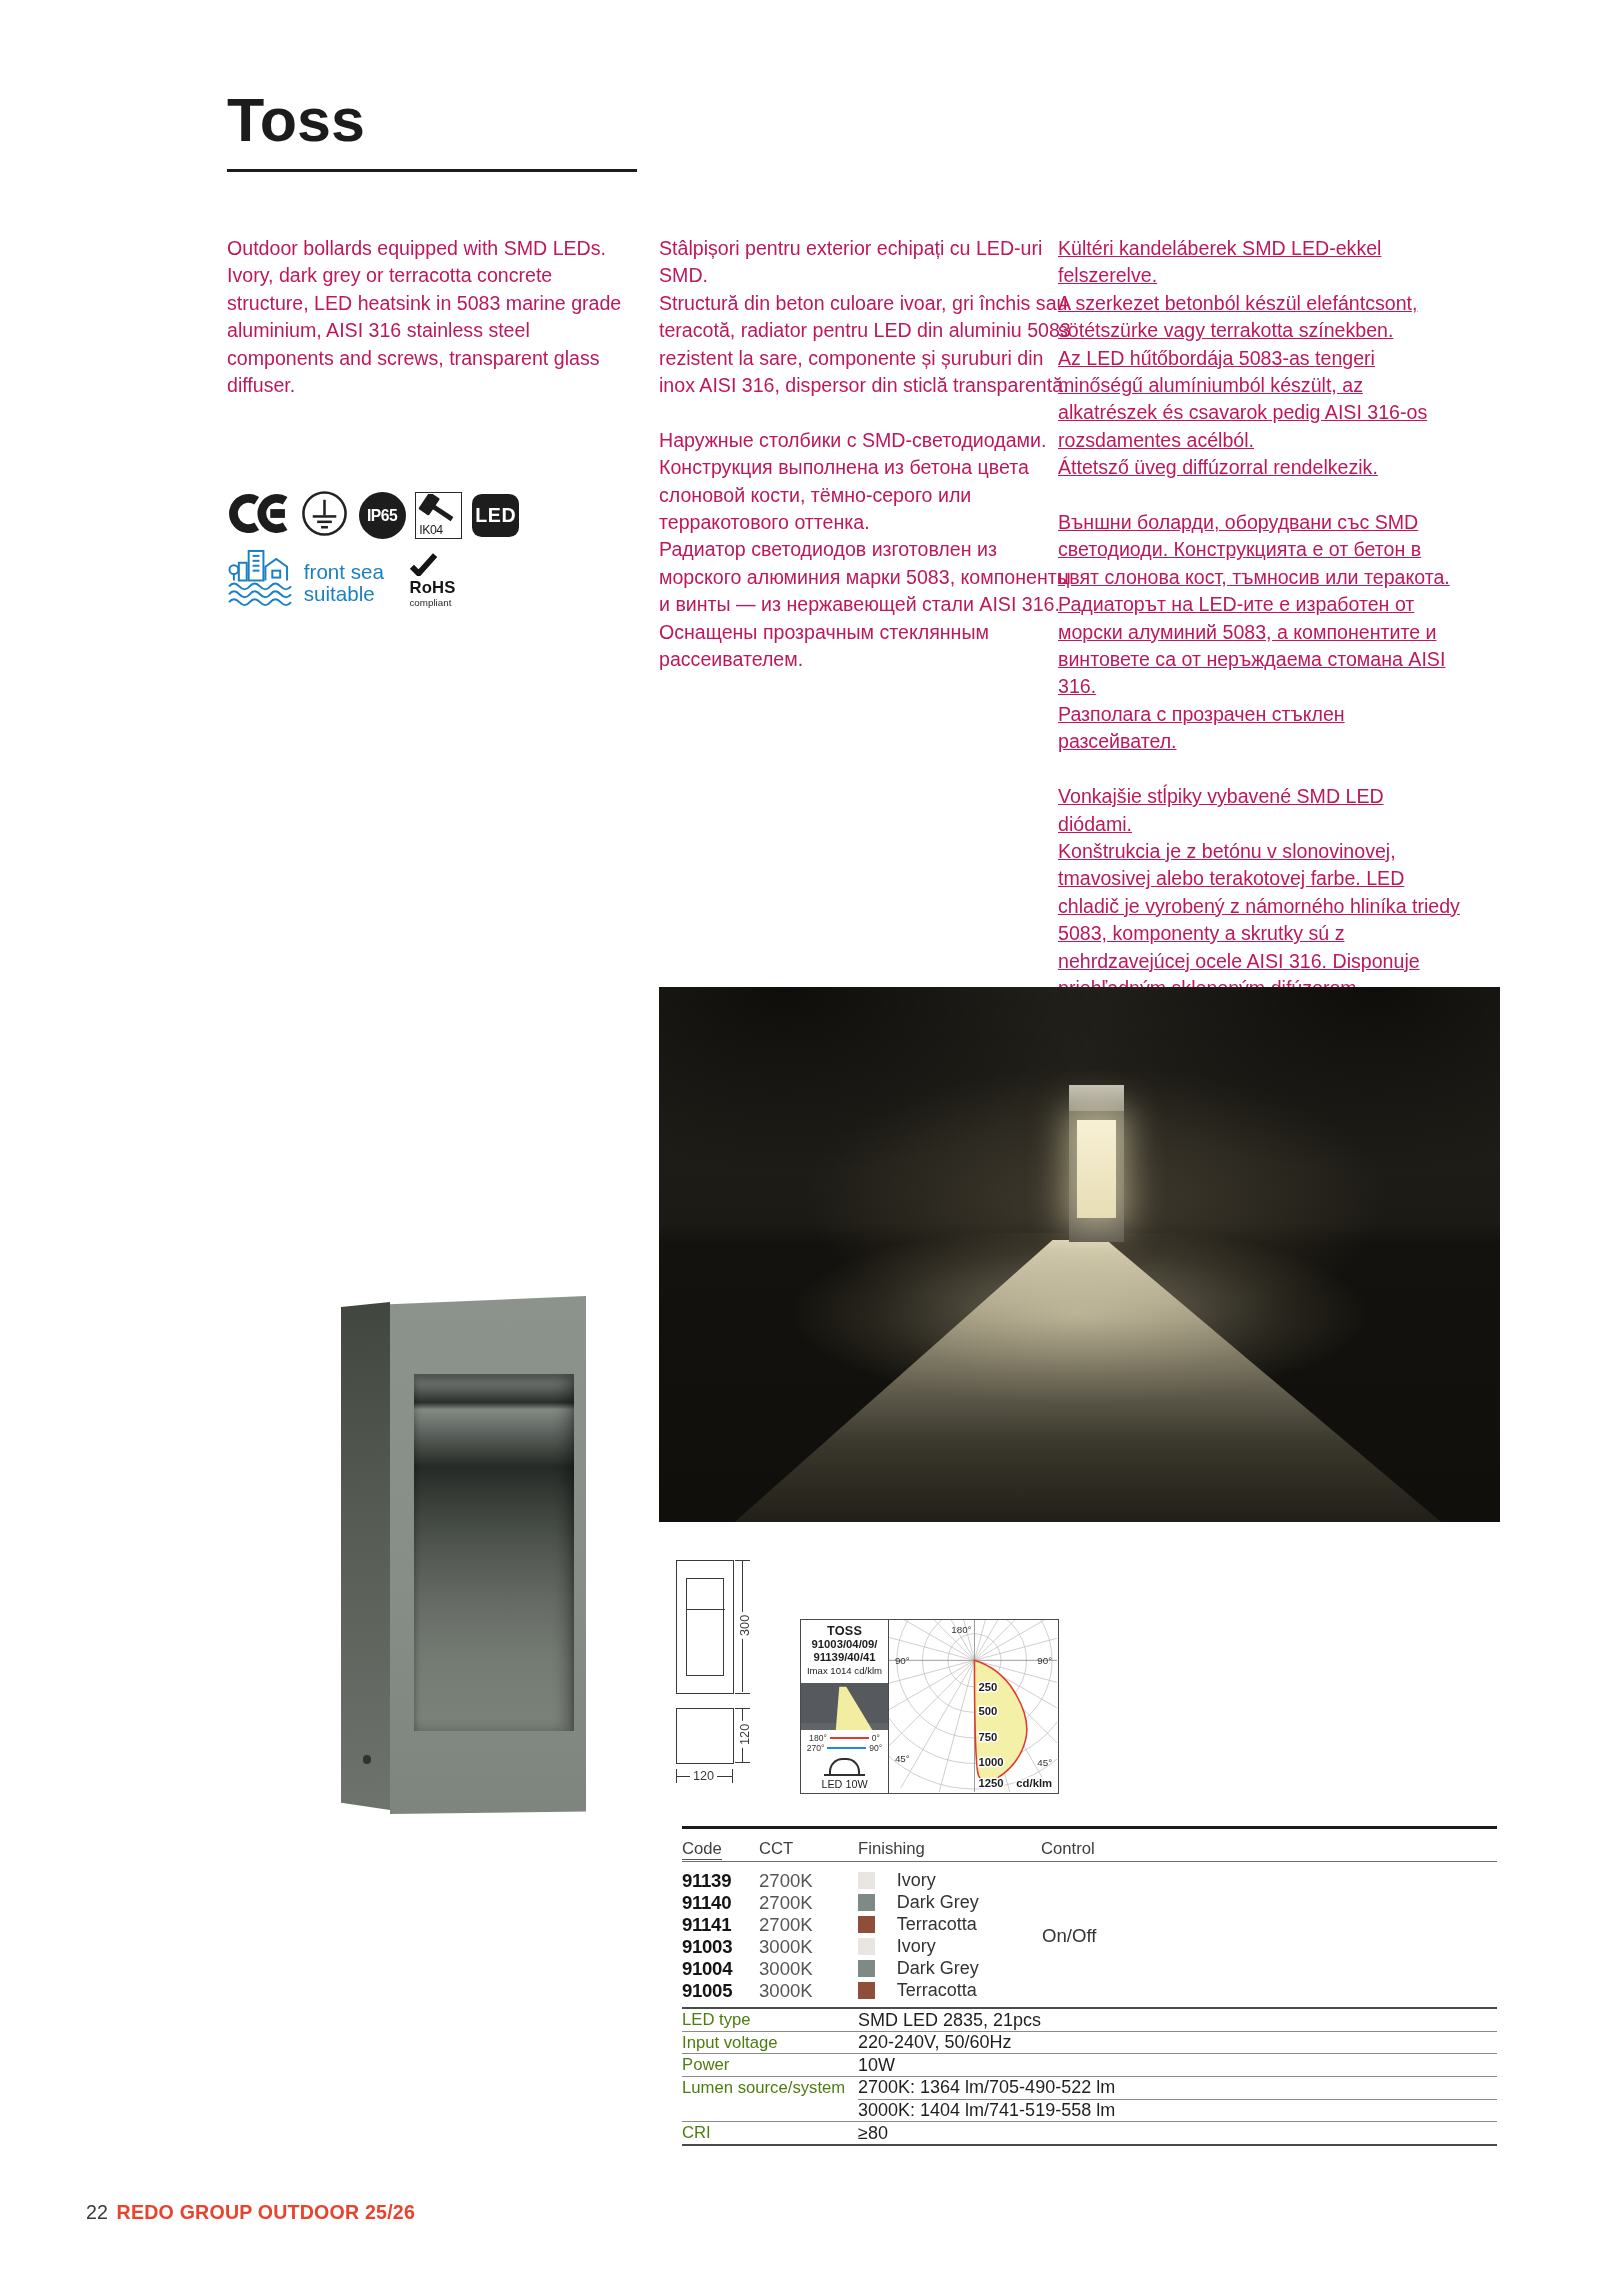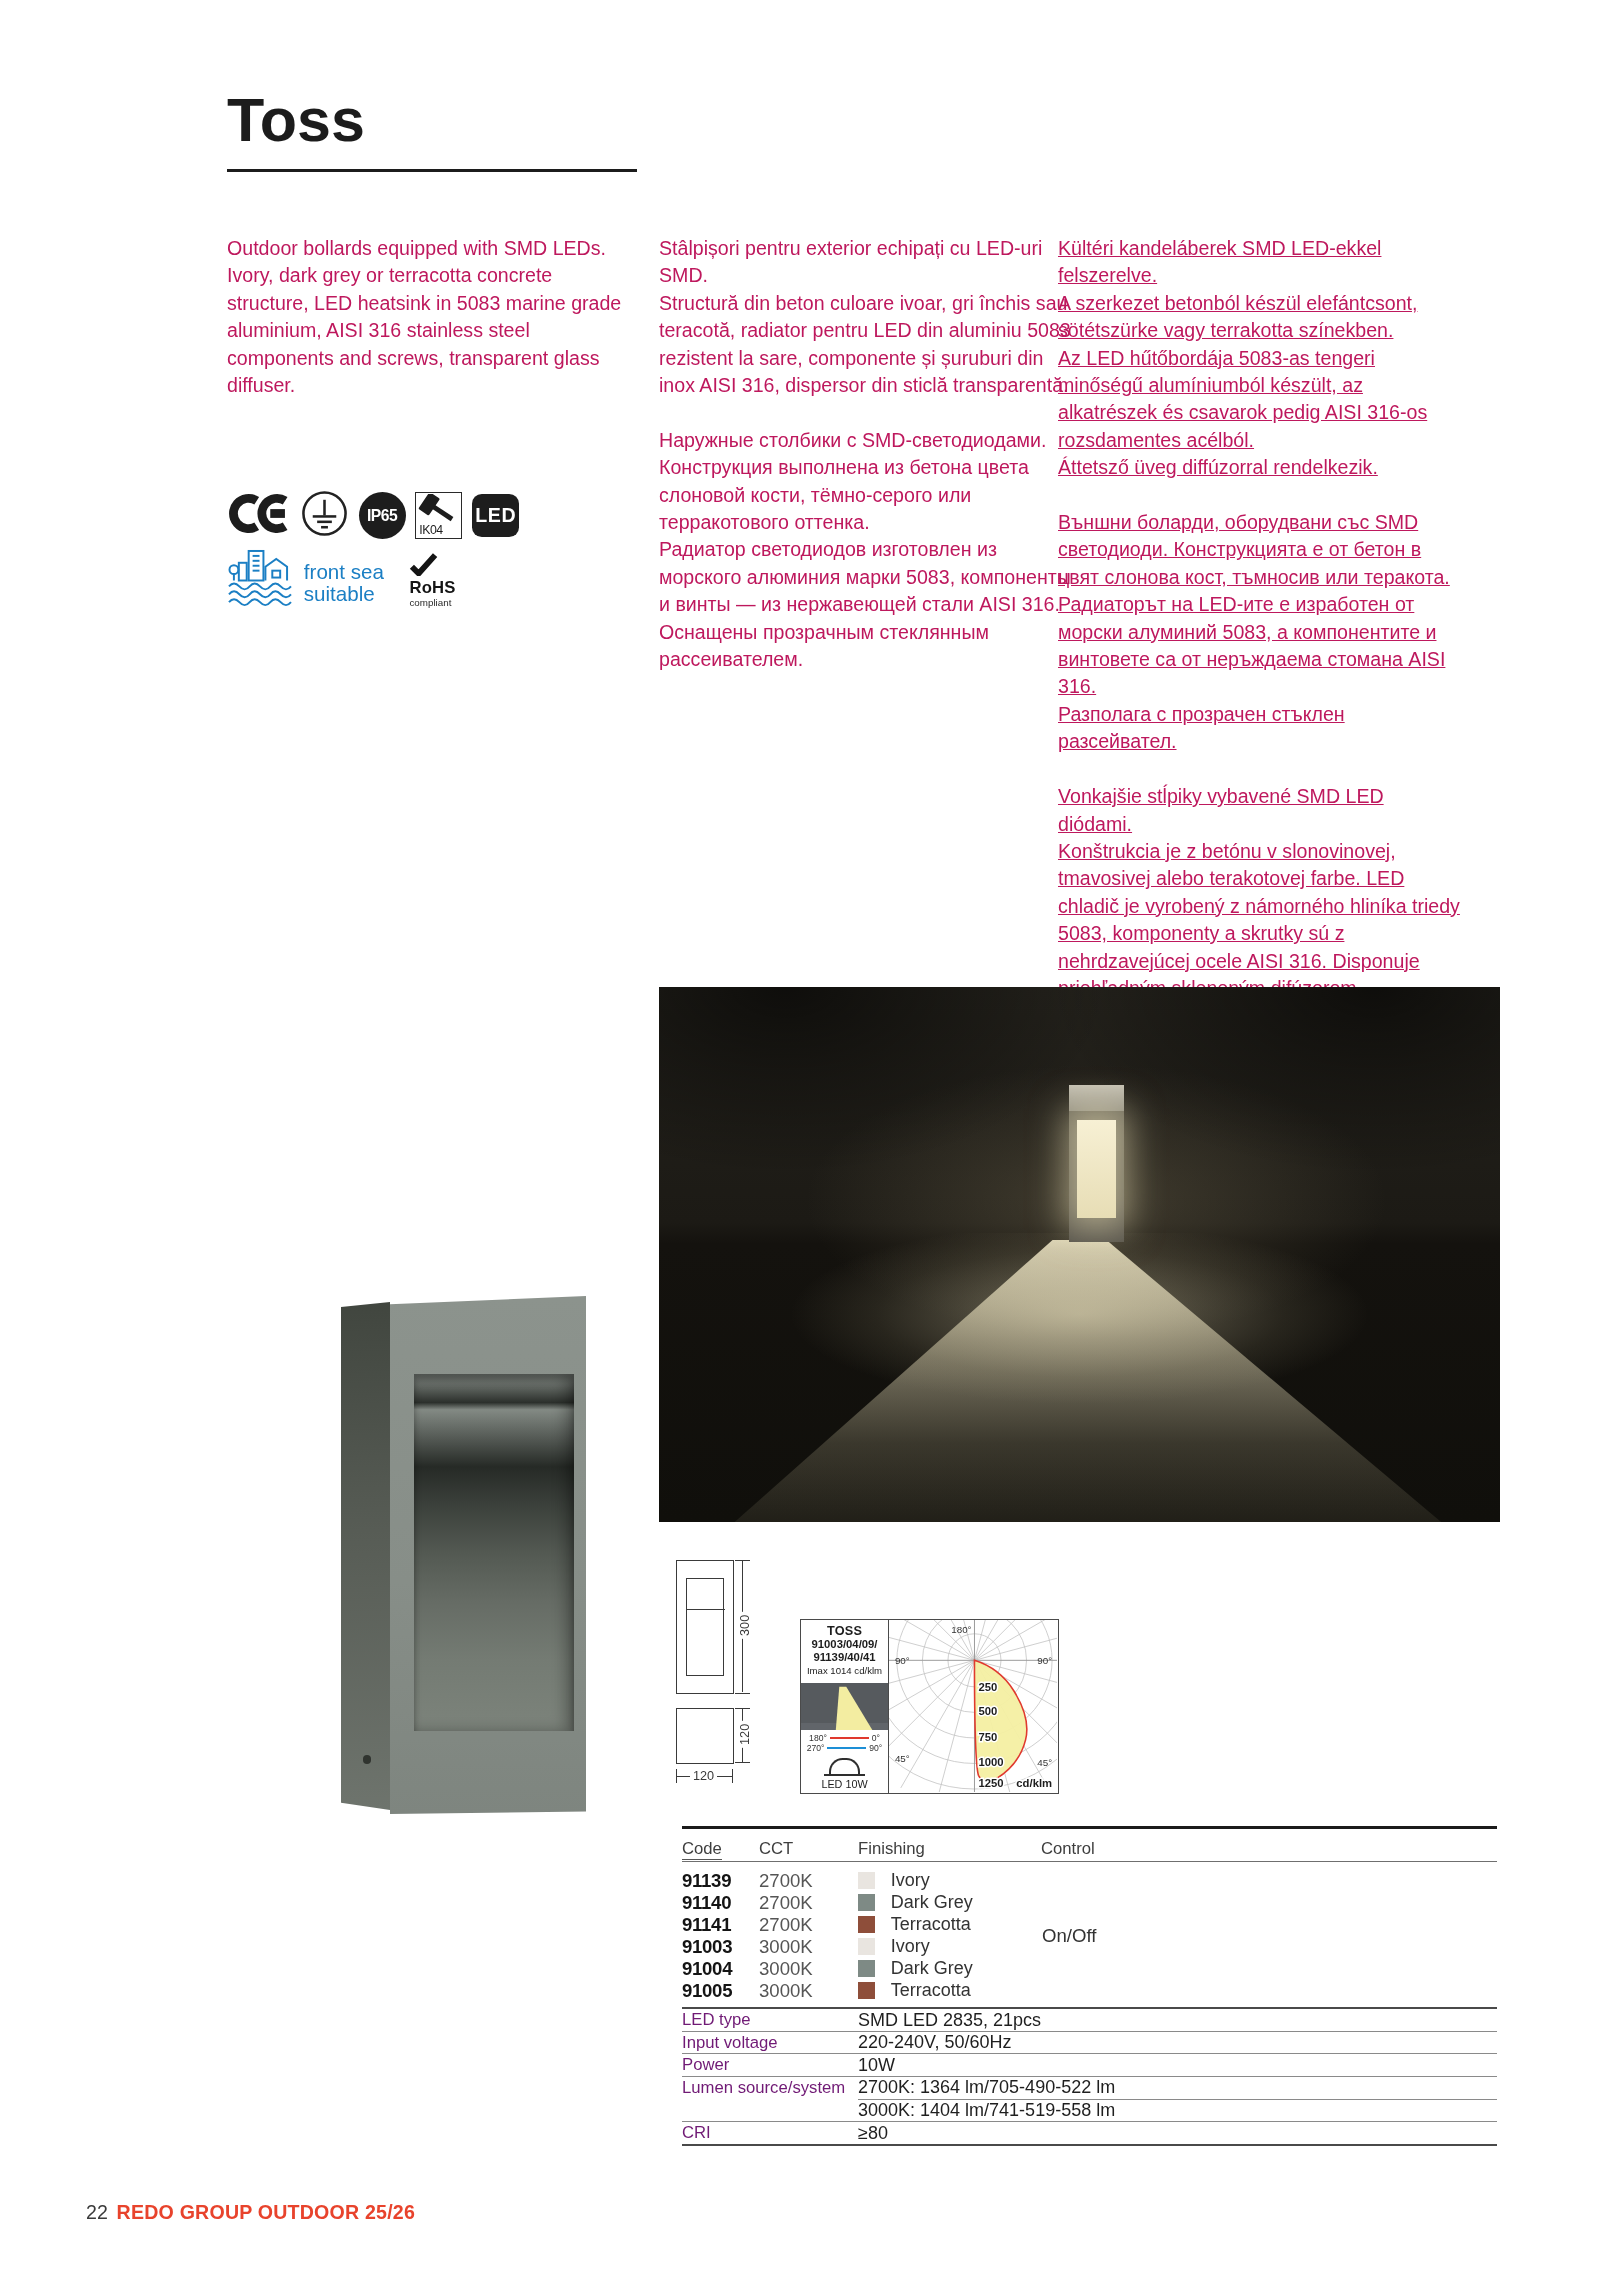--- a/index.html
+++ b/index.html
@@ -99,27 +99,27 @@
   .t-title{font-size:22.5px;font-weight:800;color:#161616;letter-spacing:0.2px;}
   .t-titlerule{height:2.9px;background:#1b1b1b;margin-top:6.9px;}
   .t-head{display:flex;margin-top:9.8px;font-size:16.7px;color:#3e3e3e;}
   .t-code{width:77px;}  .t-cct{width:99px;}  .t-fin{width:183px;}
   .t-codeh{border-bottom:1.2px solid #555;padding-bottom:1px;}
   .t-headrule{height:1.2px;background:#6f6f6f;margin-top:2px;}
   .t-rows{position:relative;margin-top:7.8px;}
   .t-row{display:flex;align-items:center;height:22px;}
   .t-row .code{width:77px;font-size:18.6px;font-weight:700;color:#141414;letter-spacing:-0.3px;}
   .t-row .cct{width:99px;font-size:18.6px;color:#555;}
-  .t-row .finwrap{width:183px;display:flex;align-items:center;gap:16px;}
+  .t-row .finwrap{width:183px;display:flex;align-items:center;gap:22px;}
   .swatch{width:16.7px;height:16.7px;display:inline-block;}
   .finlbl{font-size:18px;color:#333;}
   .control{position:absolute;left:360px;top:50%;transform:translateY(-50%);font-size:18.6px;color:#333;}
   .t-midrule{height:1.8px;background:#4a4a4a;margin-top:5.9px;}
   .s-row{display:flex;align-items:center;height:21.6px;}
-  .s-label{width:176px;font-size:16.7px;color:#701a75;}
+  .s-label{width:176px;font-size:16.7px;color:#4d7c0f;}
   .s-value{font-size:18px;color:#1f1f1f;}
   .s-thin{height:1px;background:#8a8a8a;}
   .s-thin.partial{margin-left:176px;}
   .t-botrule{height:1.8px;background:#4a4a4a;}
 
   
   .footer{left:86px;top:2201px;font-size:19.6px;display:flex;gap:8.8px;align-items:baseline;}
   .f-page{color:#3a3a3a;font-weight:500;}
   .f-brand{font-weight:800;letter-spacing:0.2px;}
 

